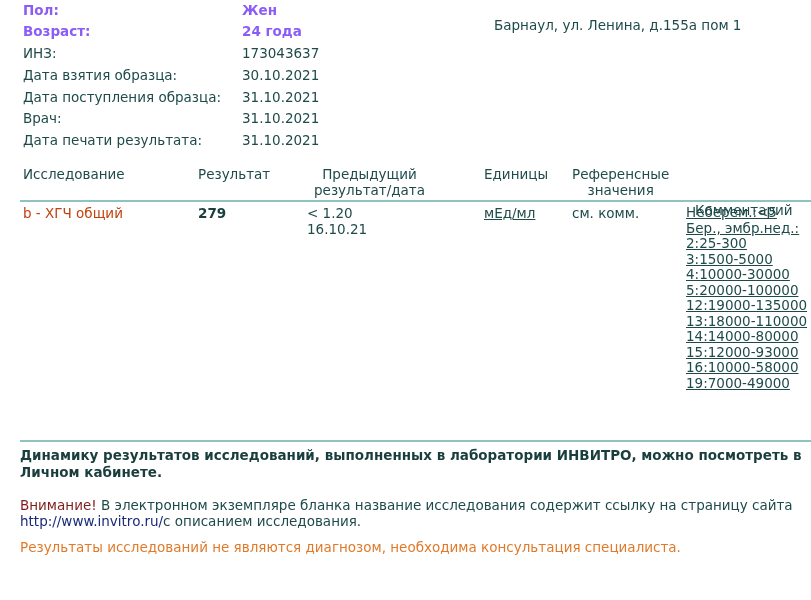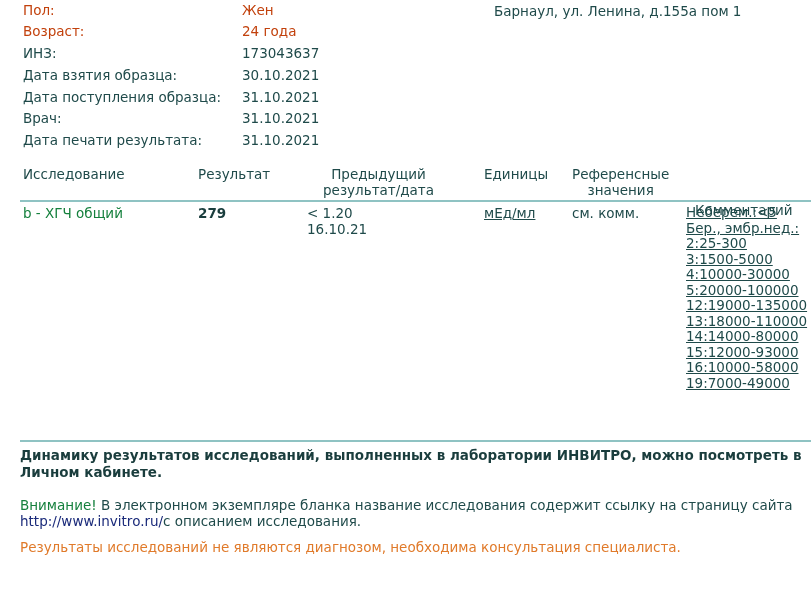--- a/index.html
+++ b/index.html
@@ -5,33 +5,33 @@
   html, body { margin: 0; padding: 0; background: #ffffff; }
   body {
     width: 811px; height: 600px; overflow: hidden; position: relative;
     font-family: "DejaVu Sans", sans-serif;
     font-size: 13.5px; color: #1f4a4a;
   }
   .abs { position: absolute; white-space: nowrap; }
   .info-row { position: absolute; left: 23px; height: 20px; line-height: 20px; }
   .info-label { position: absolute; left: 0; white-space: nowrap; }
   .info-value { position: absolute; left: 219px; white-space: nowrap; }
-  .bold { font-weight: normal; color: #c2410c; }
-  .address { left: 494px; top: 1px; line-height: 20px; }
+  .bold { font-weight: bold; color: #8b5cf6; }
+  .address { left: 494px; top: 15px; line-height: 20px; }
 
   .th { position: absolute; top: 166px; line-height: 16px; color: #1f4a4a; text-align: center; }
   .hline { position: absolute; left: 20px; right: 0; height: 2px; background: #8fc3c3; }
   .td { position: absolute; top: 205px; line-height: 16px; }
-  .test-link { color: #15803d; text-decoration: none; }
+  .test-link { color: #c2410c; text-decoration: none; }
   .result-val { font-weight: bold; color: #1a3d3d; }
   .comment-line { display: block; line-height: 15.5px; text-decoration: underline; }
 
   .notice-bold { left: 20px; top: 447px; font-weight: bold; color: #1a3d3d; line-height: 17px; white-space: normal; width: 800px; }
   .warn { left: 20px; top: 497px; line-height: 16px; white-space: normal; width: 790px; }
-  .warn-word { color: #15803d; }
+  .warn-word { color: #7f1d1d; }
   .site-link { color: #1a2a7a; text-decoration: none; }
   .disclaimer { left: 20px; top: 539px; color: #e07a2a; line-height: 16px; }
 </style>
 </head>
 <body>
 
 <div>
   <div class="info-row" style="top:0px;">
     <span class="info-label bold">Пол:</span>
     <span class="info-value bold">Жен</span>
@@ -60,21 +60,21 @@
     <span class="info-label">Дата печати результата:</span>
     <span class="info-value">31.10.2021</span>
   </div>
 </div>
 
 <div class="abs address">Барнаул, ул. Ленина, д.155а пом 1</div>
 
 <div>
   <div class="th" style="left:23px;">Исследование</div>
   <div class="th" style="left:198px;">Результат</div>
-  <div class="th" style="left:323px;">
+  <div class="th" style="left:314px;">
     <div>Предыдущий</div>
     <div>результат/дата</div>
   </div>
   <div class="th" style="left:484px;">Единицы</div>
   <div class="th" style="left:572px;">
     <div>Референсные</div>
     <div>значения</div>
   </div>
   <div class="th" style="left:695px;margin-top:36px;">Комментарий</div>
 

